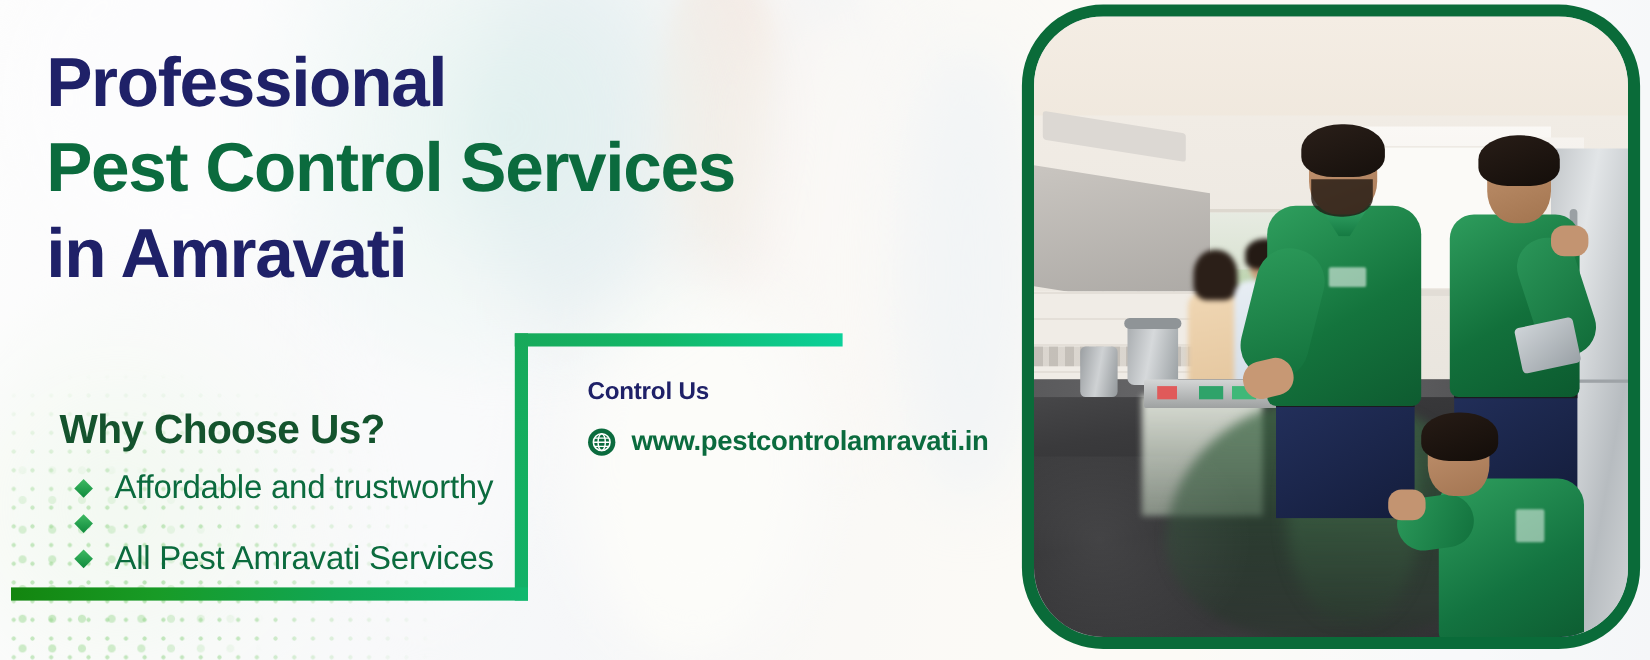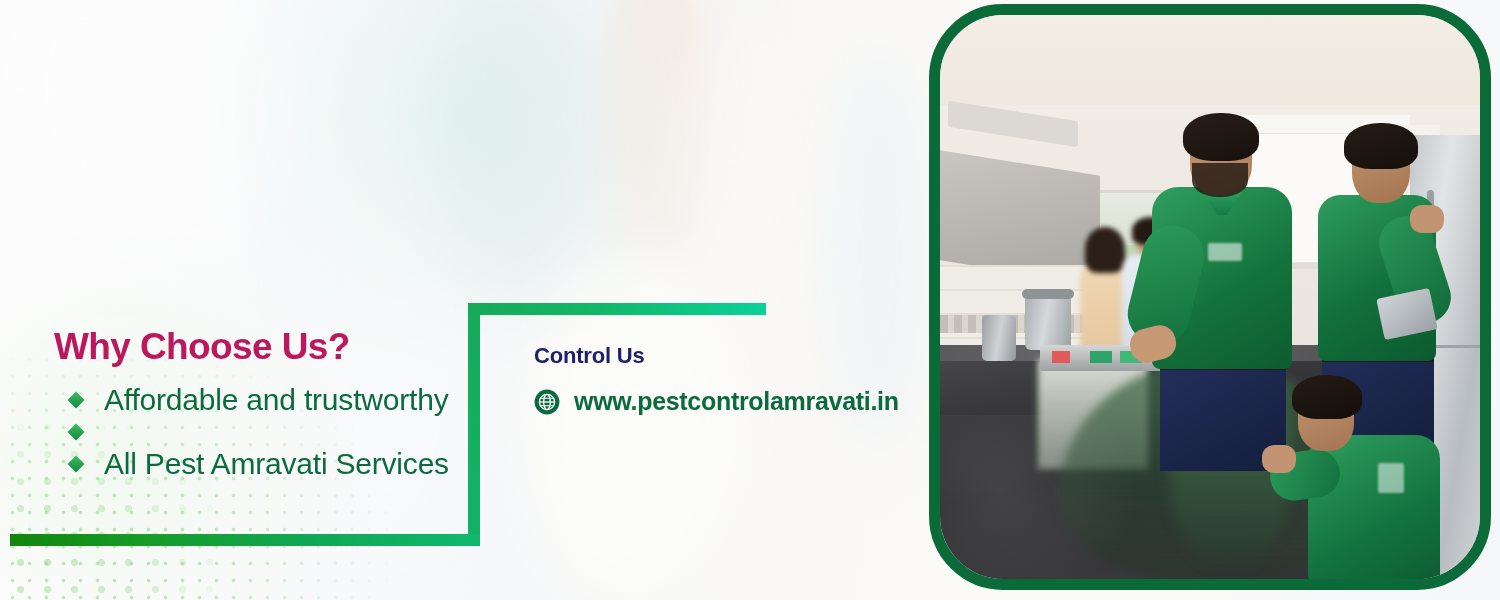--- a/index.html
+++ b/index.html
@@ -64,21 +64,21 @@
   .headline{position:absolute;left:42px;top:36px;width:880px;}
   .h-line{
     font-weight:bold;font-size:63px;line-height:78px;letter-spacing:-1.2px;
     white-space:nowrap;
   }
   .h-navy{color:#1f2168;}
   .h-green{color:#0b6b3e;}
 
   
   .why{position:absolute;left:54px;top:325px;}
-  .why-title{font-size:37px;font-weight:bold;color:#be185d;letter-spacing:-.6px;line-height:44px;}
+  .why-title{font-size:37px;font-weight:bold;color:#14532d;letter-spacing:-.6px;line-height:44px;margin-top:44px;}
   .why-list{list-style:none;margin:16px 0 0 0;padding:0;}
   .why-item{display:flex;align-items:center;margin-bottom:11px;}
   .diamond{
     width:12px;height:12px;background:linear-gradient(135deg,#3fba63,#0f8a3c);
     transform:rotate(45deg);margin-right:22px;margin-left:16px;flex:none;
   }
   .why-text{font-size:30px;color:#0b6b3e;font-weight:500;letter-spacing:-.2px;line-height:30px;}
 
   
   .bar-top{
@@ -204,20 +204,25 @@
     <div class="bg-blob bg-b3"></div>
     <div class="bg-blob bg-b4"></div>
     <div class="bg-blob bg-b5"></div>
     <div class="bg-teal"></div>
     <div class="bg-green-soft"></div>
     <div class="veil"></div>
     <div class="halftone"></div>
     <div class="halftone2"></div>
   </div>
 
+  <div class="headline">
+    <div class="h-line h-navy">Professional</div>
+    <div class="h-line h-green">Pest Control Services</div>
+    <div class="h-line h-navy">in Amravati</div>
+  </div>
 
   <div class="why">
     <div class="why-title">Why Choose Us?</div>
     <ul class="why-list">
       <li class="why-item">
         <span class="diamond"></span>
         <span class="why-text">Affordable and trustworthy</span>
       </li>
       <li class="why-item">
         <span class="diamond"></span>

